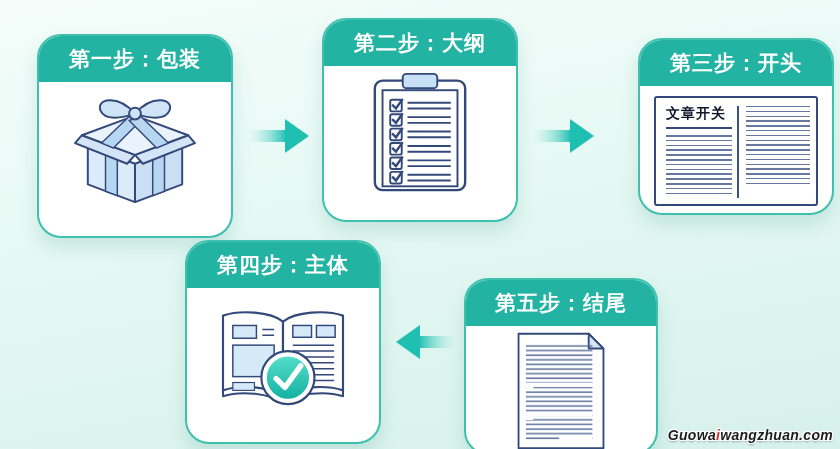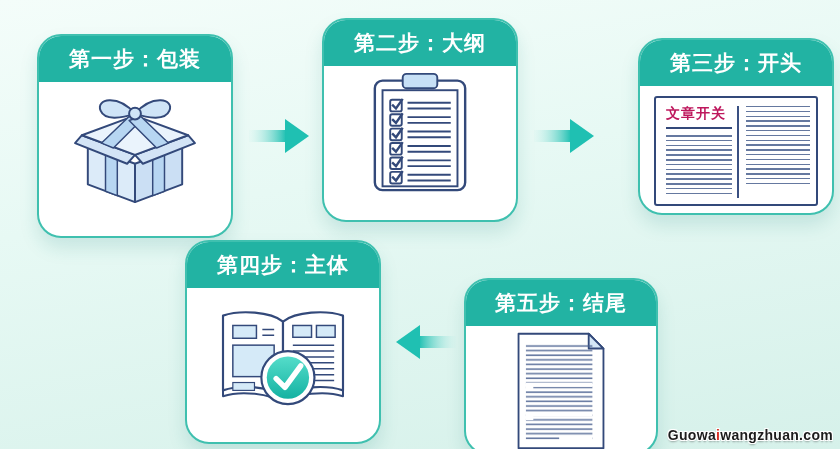--- a/index.html
+++ b/index.html
@@ -43,39 +43,39 @@
   
   .doc3 {
     position: relative;
     width: 164px; height: 110px;
     background: #fff;
     border: 2px solid #33497a;
     border-radius: 3px;
   }
   .doc3-heading {
     position: absolute; left: 10px; top: 7px;
-    font-size: 14px; font-weight: bold; color: #be185d; letter-spacing: 1px;
+    font-size: 14px; font-weight: bold; color: #0f172a; letter-spacing: 1px;
   }
   .doc3-underline {
     position: absolute; left: 10px; top: 29px; width: 66px; height: 2px;
     background: #33497a;
   }
   .textlines {
     background-image: repeating-linear-gradient(
       to bottom,
       rgba(74,97,143,0.85) 0px, rgba(74,97,143,0.85) 1.5px,
       transparent 1.5px, transparent 4.8px);
   }
   .doc3-left-lines  { position: absolute; left: 10px; top: 37px; width: 66px; height: 62px; }
   .doc3-divider     { position: absolute; left: 81px; top: 8px; width: 1.5px; height: 92px; background: #3a5082; }
   .doc3-right-lines { position: absolute; left: 90px; top: 8px; width: 64px; height: 78px; }
 
   .watermark {
     position: absolute; right: 7px; bottom: 6px;
-    font-size: 14px; font-weight: bold; 
+    font-size: 14px; font-weight: bold; font-style: italic;
     color: #1c1c1c; letter-spacing: 0.3px;
     text-shadow: -1px -1px 0 #fff, 1px -1px 0 #fff, -1px 1px 0 #fff,
                  1px 1px 0 #fff, 0 2px 2px rgba(0,0,0,0.35);
   }
   .watermark .wm-i { color: #d93025; }
 </style>
 </head>
 <body>
 
 <div id="stage">

